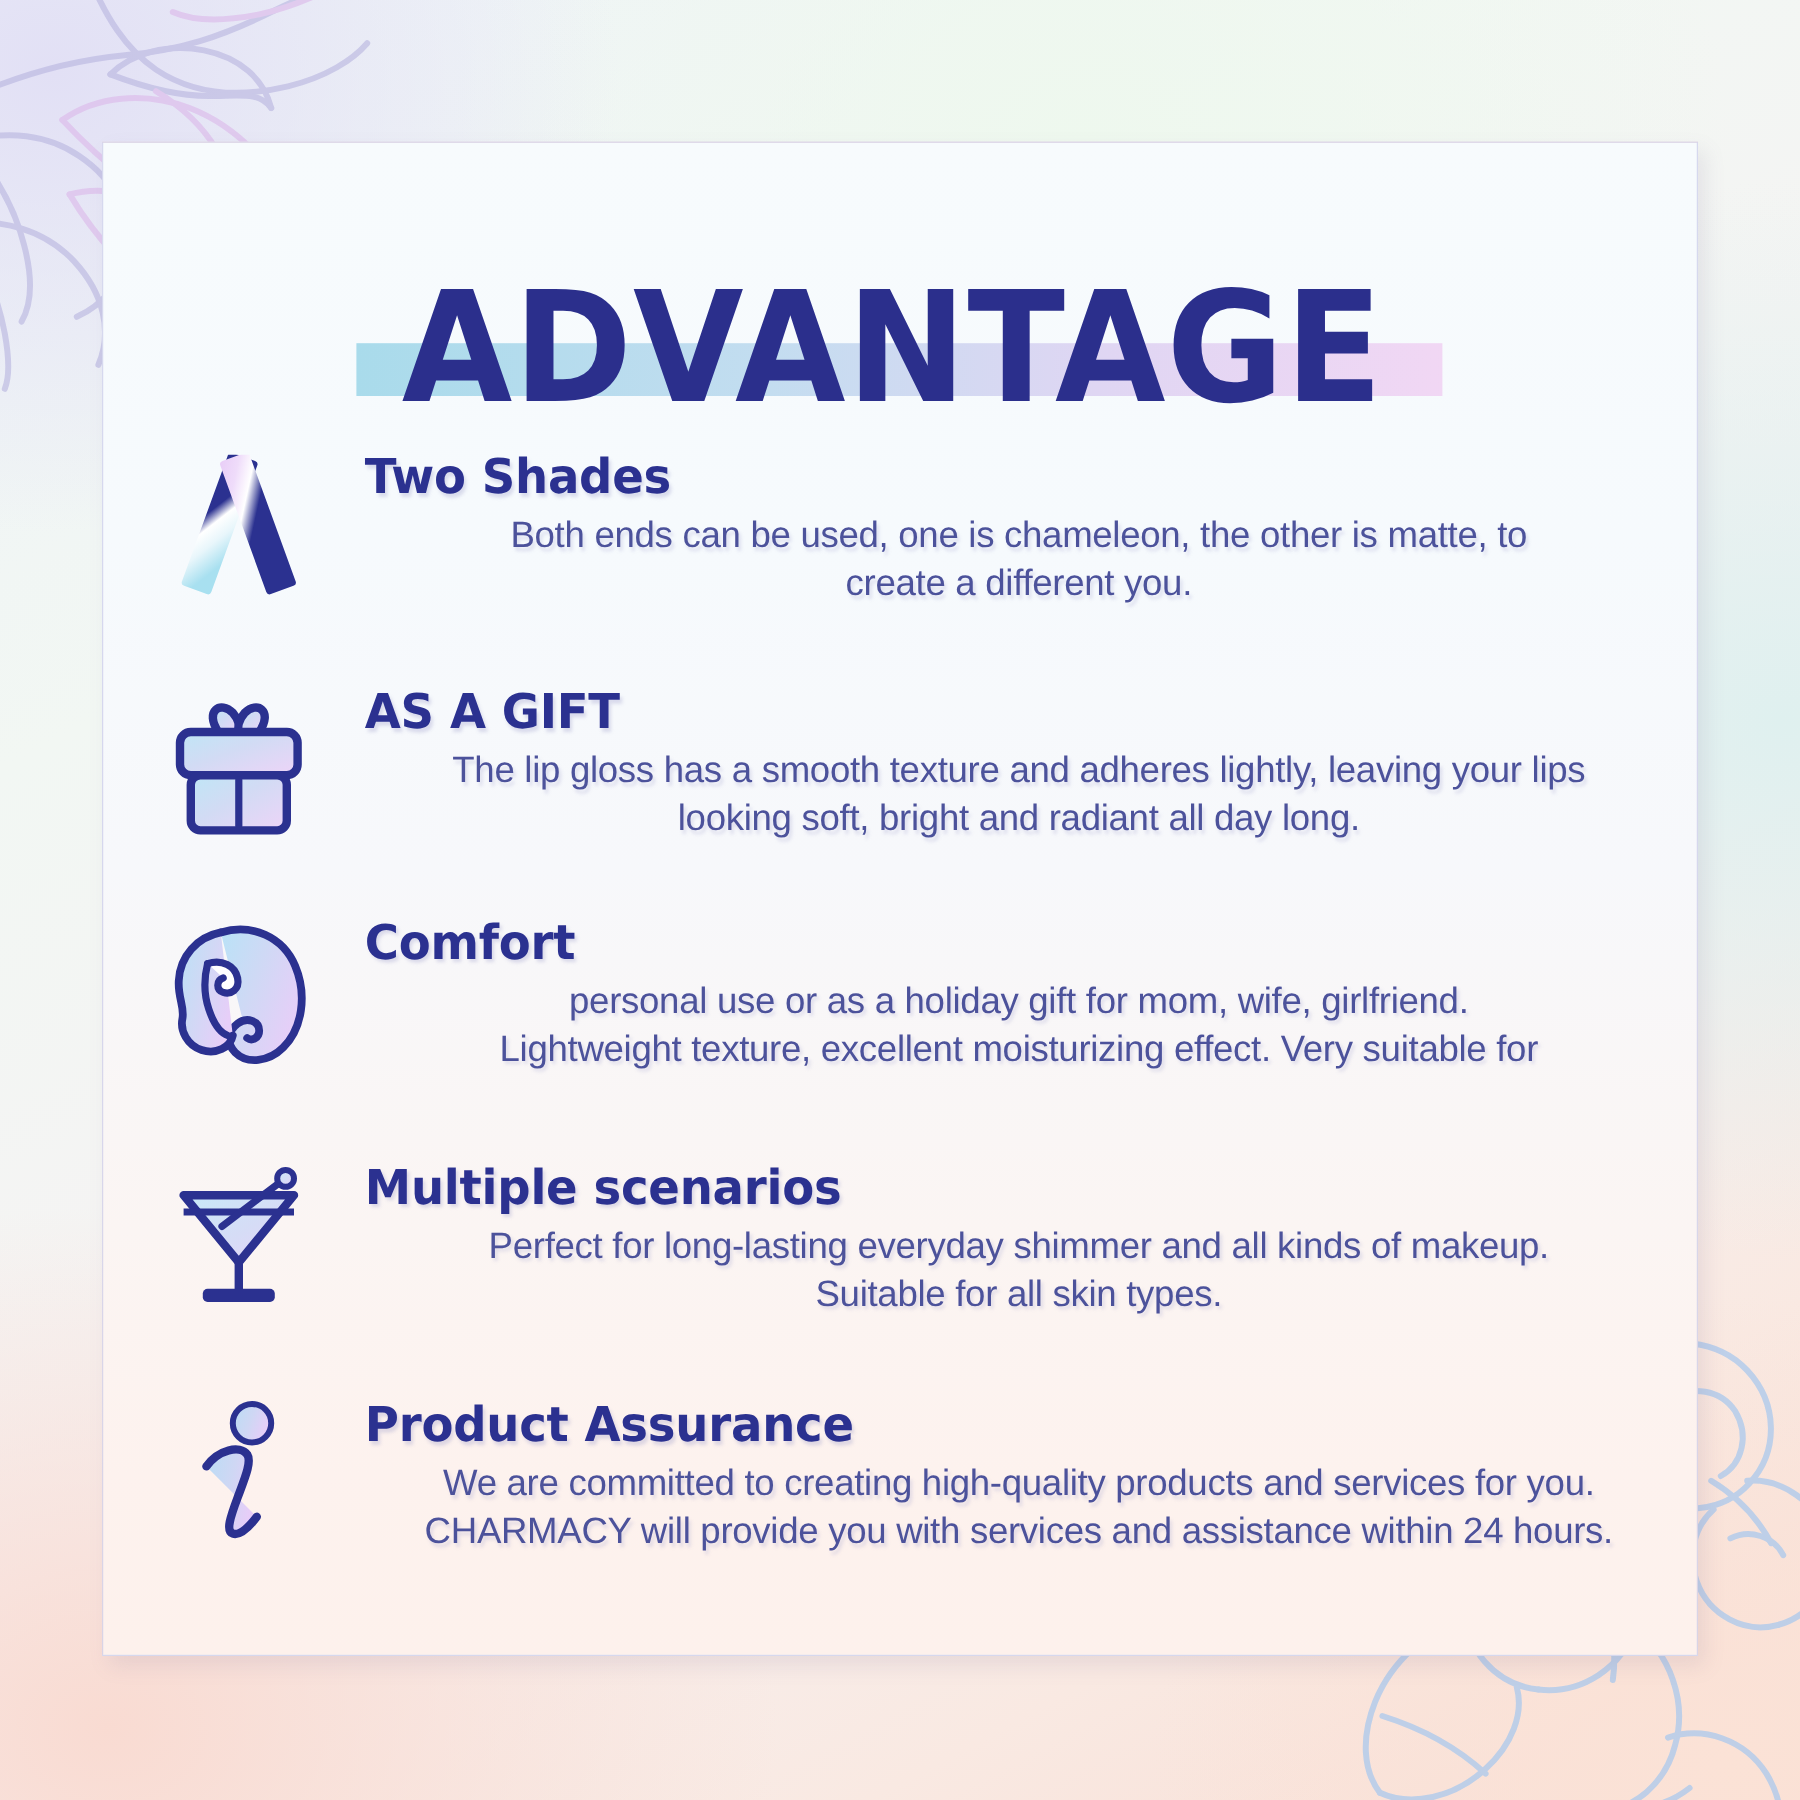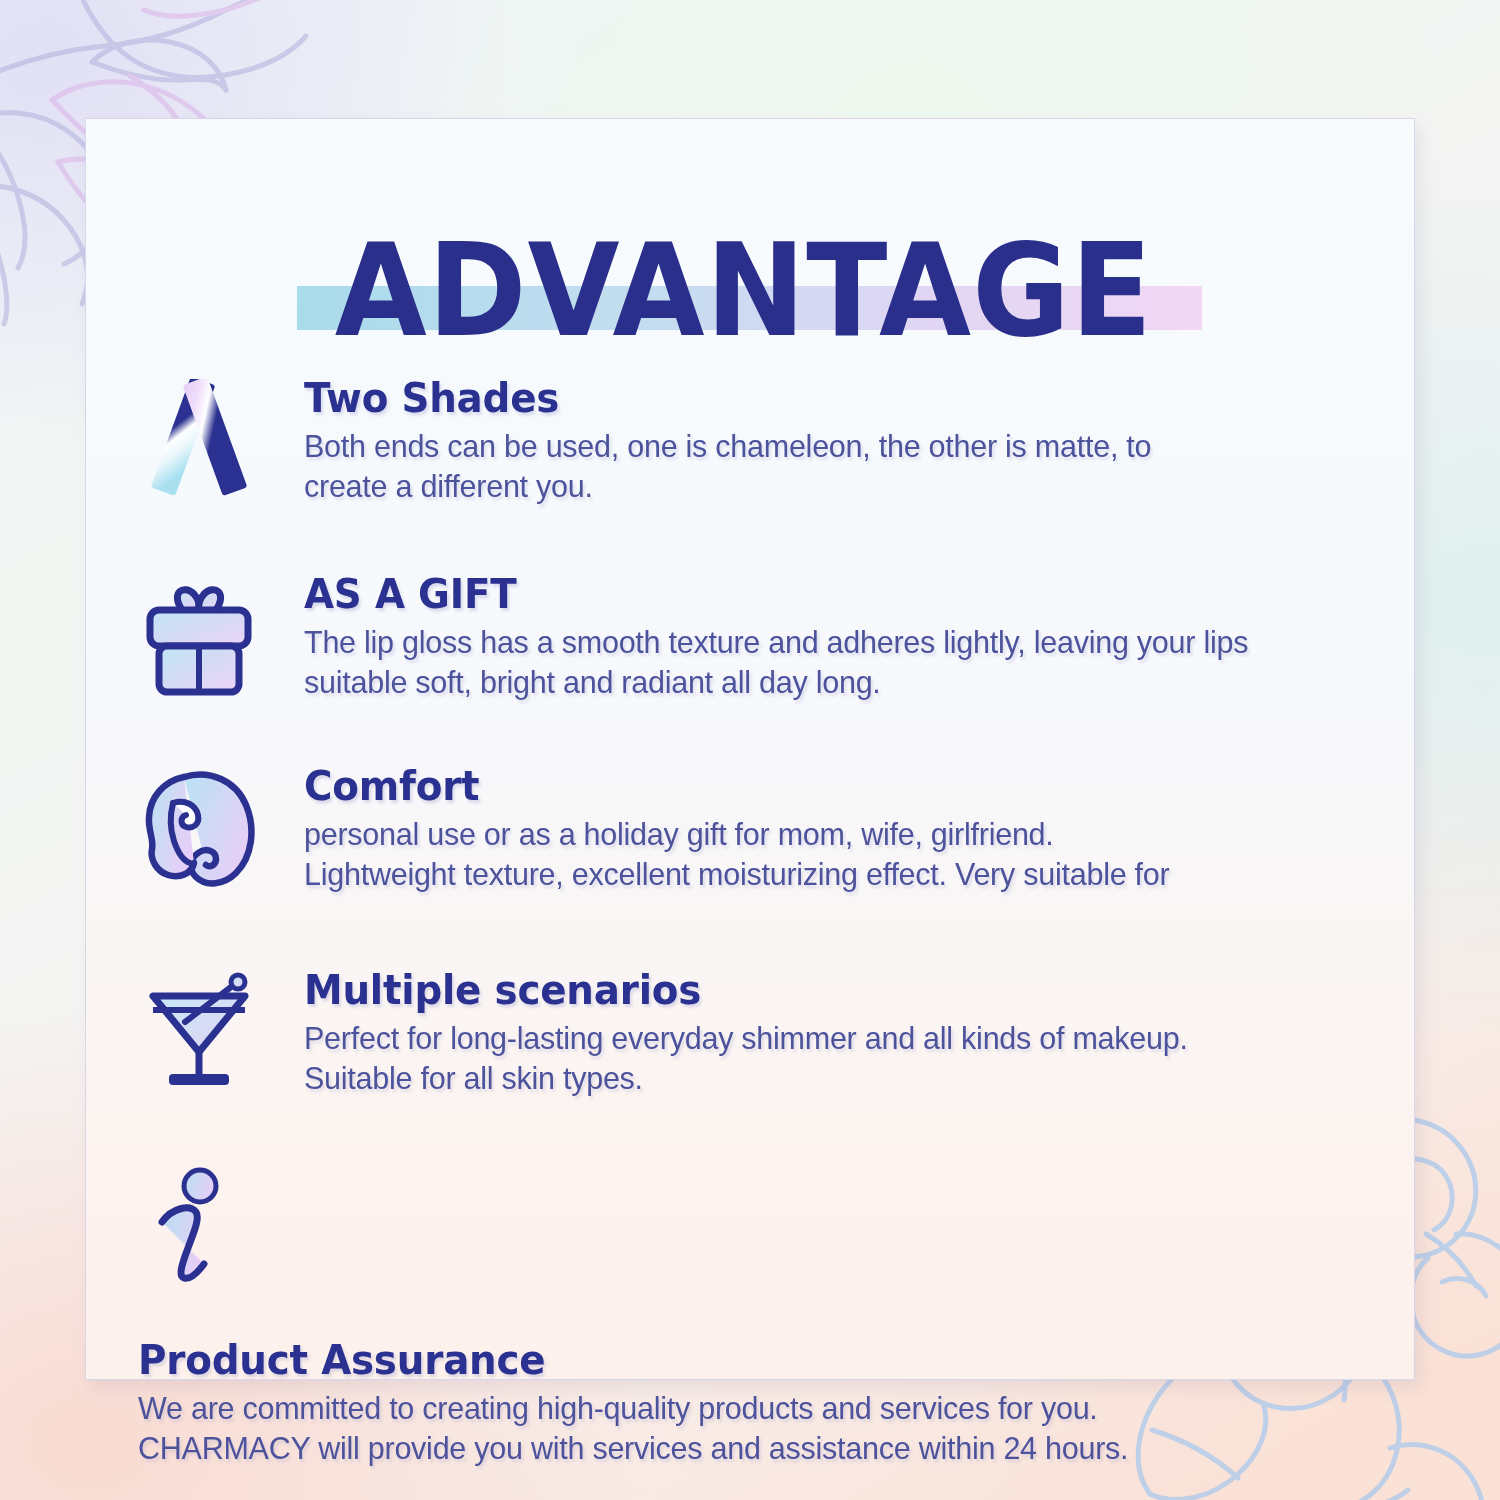--- a/index.html
+++ b/index.html
@@ -107,28 +107,28 @@
   }
   .f-body{
     font-family:"Liberation Sans", sans-serif;
     font-size:30.5px;
     line-height:1.30;
     color:#4c529b;
     letter-spacing:-.25px;
     text-shadow:2px 3px 3px rgba(160,160,205,.30);
     max-width:1130px;
   }
-  .f-body span{ display:block; white-space:nowrap; }
+  .f-body span{ display:block; white-space:nowrap;text-align:center; }
 
   
   #feat-0{ min-height:188px; }
   #feat-1{ min-height:184px; }
   #feat-2{ min-height:196px; }
   #feat-3{ min-height:190px; }
-  #feat-4{ min-height:170px;flex-direction:column; }
+  #feat-4{ min-height:170px; }
 </style>
 </head>
 <body>
 
 <div id="poster">
 
   <svg class="deco" id="deco-tl" viewBox="0 0 430 400">
     <g fill="none" stroke="#b9b6e0" stroke-width="5" stroke-linecap="round" stroke-linejoin="round">
       <path d="M10 120 C60 96 108 84 150 80 C196 76 232 64 272 44 C300 30 330 20 352 16"></path>
       <path d="M120 14 C134 48 150 74 176 92 C206 112 244 116 286 106 C318 98 340 84 352 70"></path>
@@ -233,21 +233,21 @@
             </g>
             <rect x="10" y="32" width="98" height="36" rx="9" fill="url(#giftG)" stroke="#2b3190" stroke-width="7"></rect>
             <rect x="19" y="68" width="80" height="46" rx="8" fill="url(#giftG)" stroke="#2b3190" stroke-width="7"></rect>
             <line x1="59" y1="72" x2="59" y2="110" stroke="#2b3190" stroke-width="6" stroke-linecap="round"></line>
           </svg>
         </div>
         <div class="txt">
           <div class="f-head">AS A GIFT</div>
           <div class="f-body">
             <span>The lip gloss has a smooth texture and adheres lightly, leaving your lips</span>
-            <span>suitable soft, bright and radiant all day long.</span>
+            <span>looking soft, bright and radiant all day long.</span>
           </div>
         </div>
       </div>
 
       <div class="feature" id="feat-2">
         <div class="ico">
           <svg width="118" height="122" viewBox="0 0 118 122">
             <defs>
               <linearGradient id="hairG" x1="0" y1="0" x2="1" y2="0.6">
                 <stop offset="0%" stop-color="#b9e2f7"></stop>

